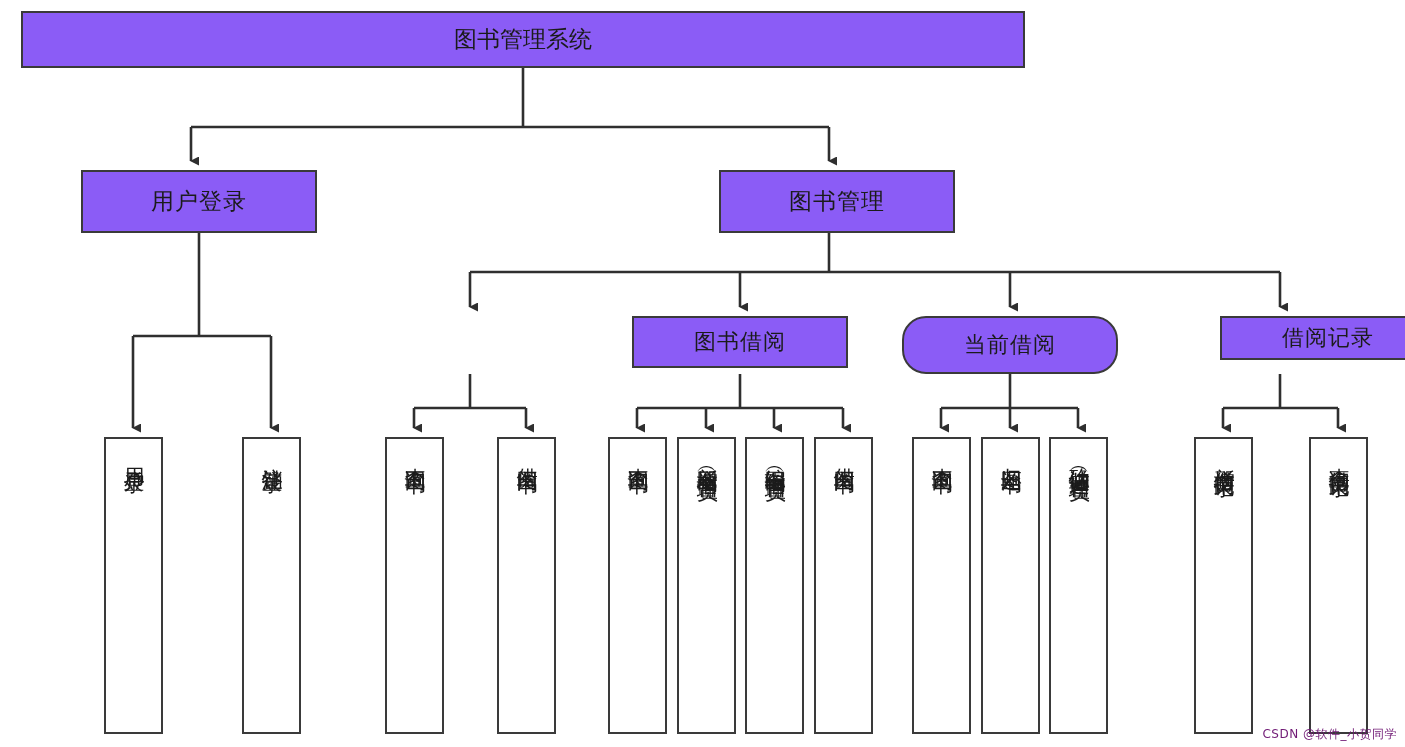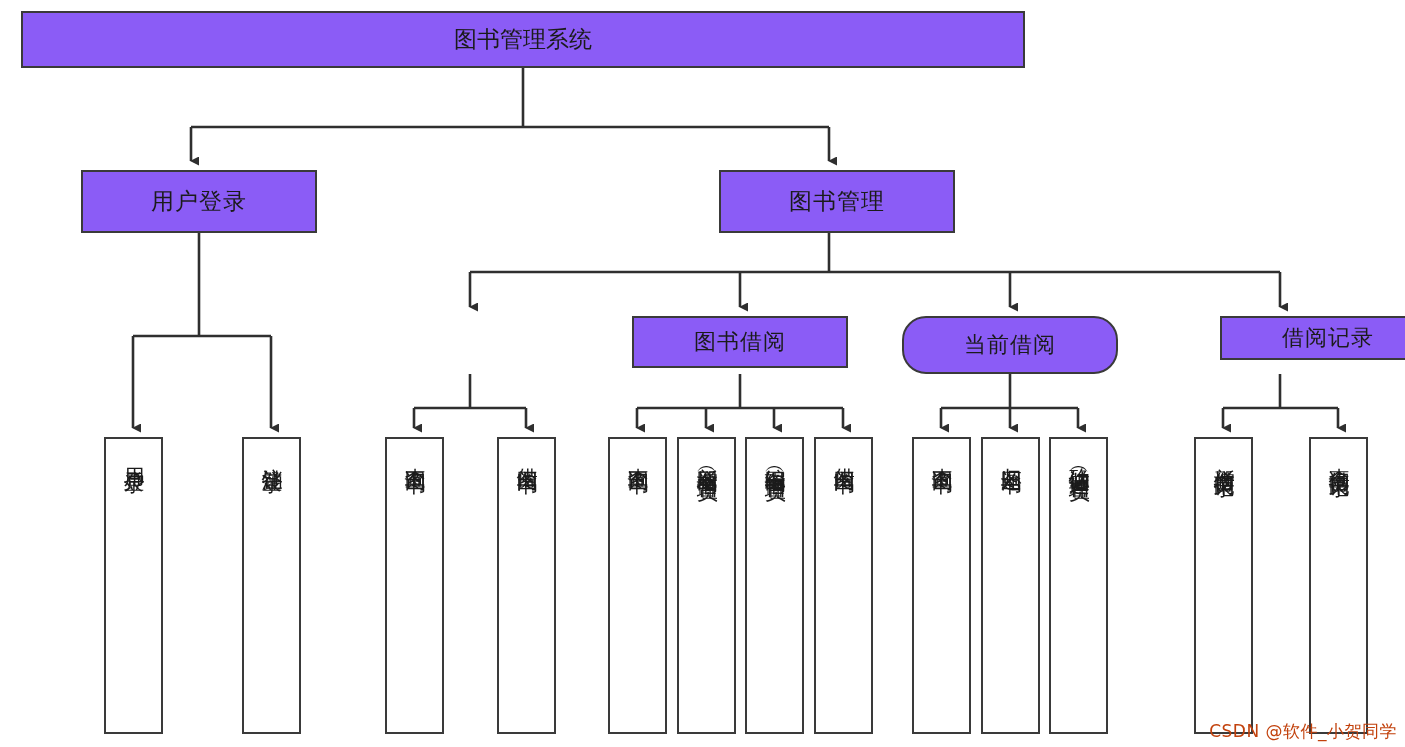--- a/index.html
+++ b/index.html
@@ -15,22 +15,22 @@
   .node.h3{font-size:22px;letter-spacing:1px;}
   .node.root{font-size:23px;}
 
   .leaf{position:absolute;box-sizing:border-box;background:#ffffff;
         border:2.5px solid #3a3a3a;display:flex;align-items:flex-start;
         justify-content:center;padding-top:12px;}
   .leaf span{writing-mode:vertical-rl;text-orientation:upright;
              font-size:21px;line-height:1.12;letter-spacing:2px;
              color:#1b1b1b;white-space:nowrap;}
 
-  #watermark{position:absolute;right:8px;bottom:4px;font-size:17px;
-             color:#c2410c;letter-spacing:.5px;white-space:nowrap;}
+  #watermark{position:absolute;right:8px;bottom:4px;font-size:12px;
+             color:#701a75;letter-spacing:.5px;white-space:nowrap;}
 </style>
 </head>
 <body>
 
 <div id="stage">
 
   <svg id="wires" viewBox="0 0 1405 747" xmlns="http://www.w3.org/2000/svg">
     <defs>
       <marker id="ar" markerWidth="9" markerHeight="9" refX="4.5" refY="8" orient="auto" markerUnits="userSpaceOnUse">
         <path d="M0,0 L9,0 L4.5,9 z" fill="#2f2f2f"></path>

